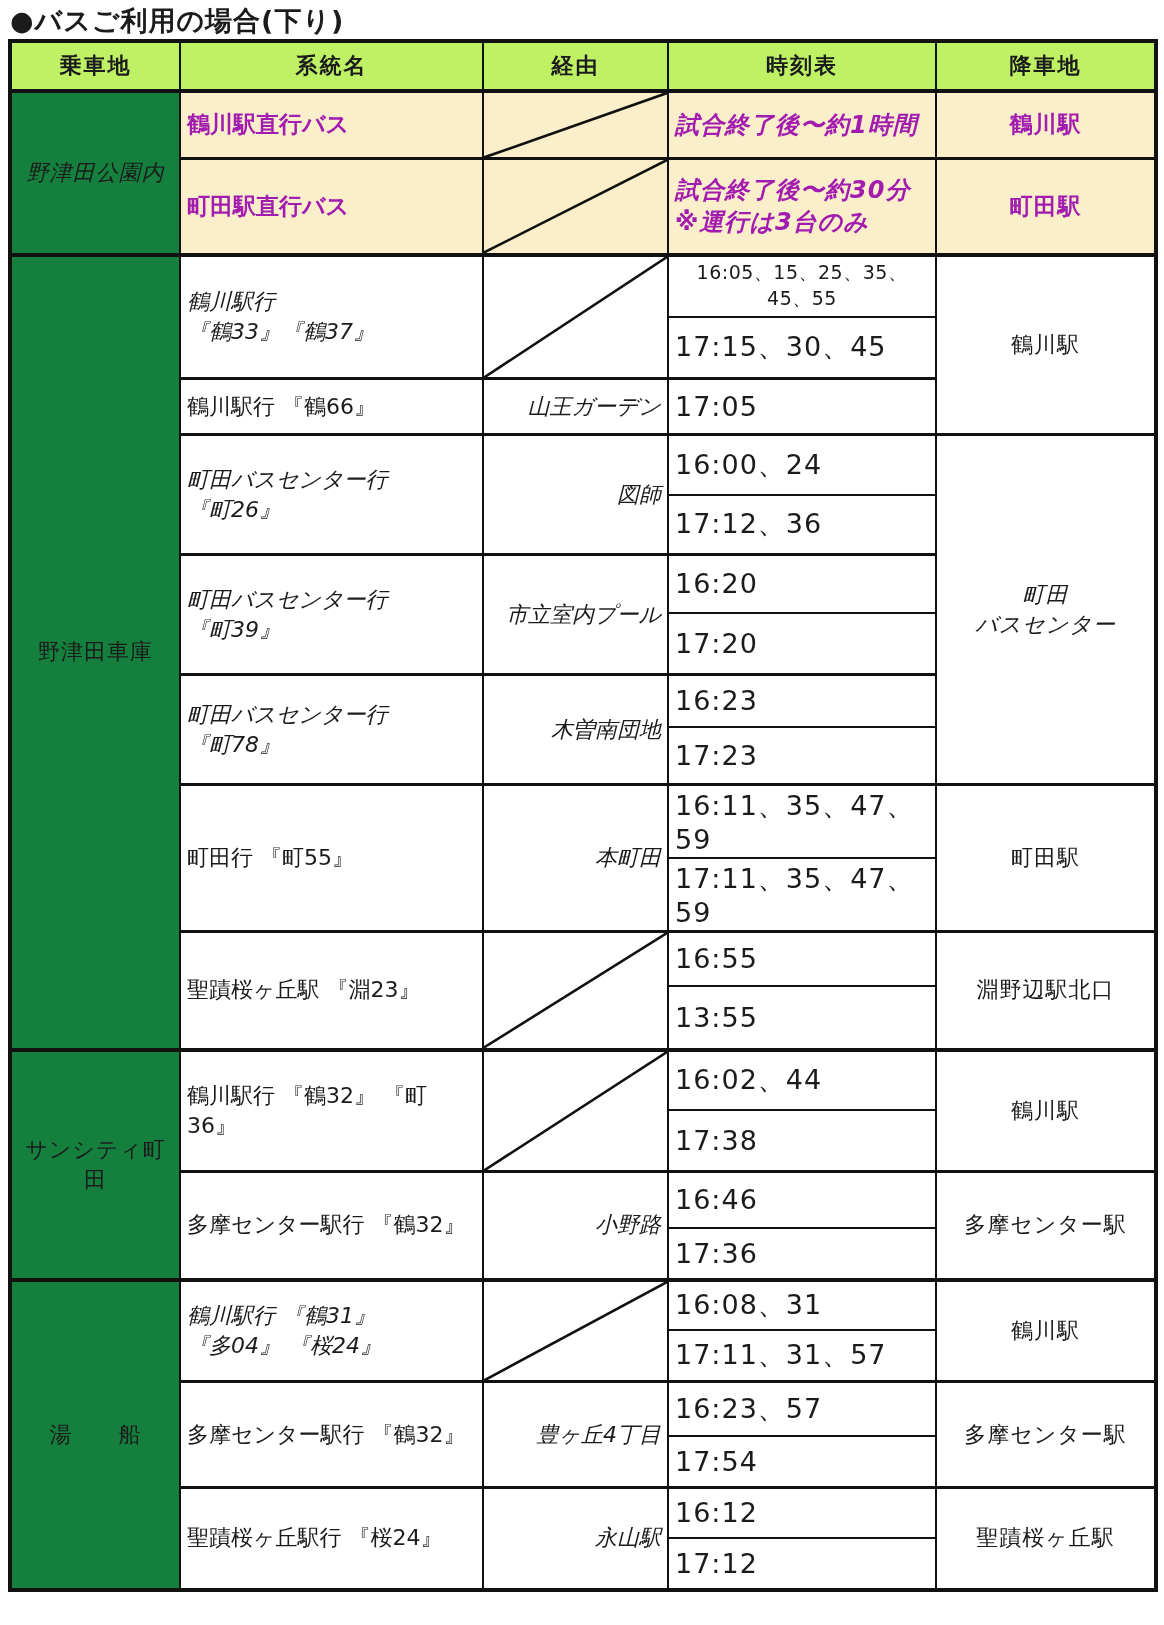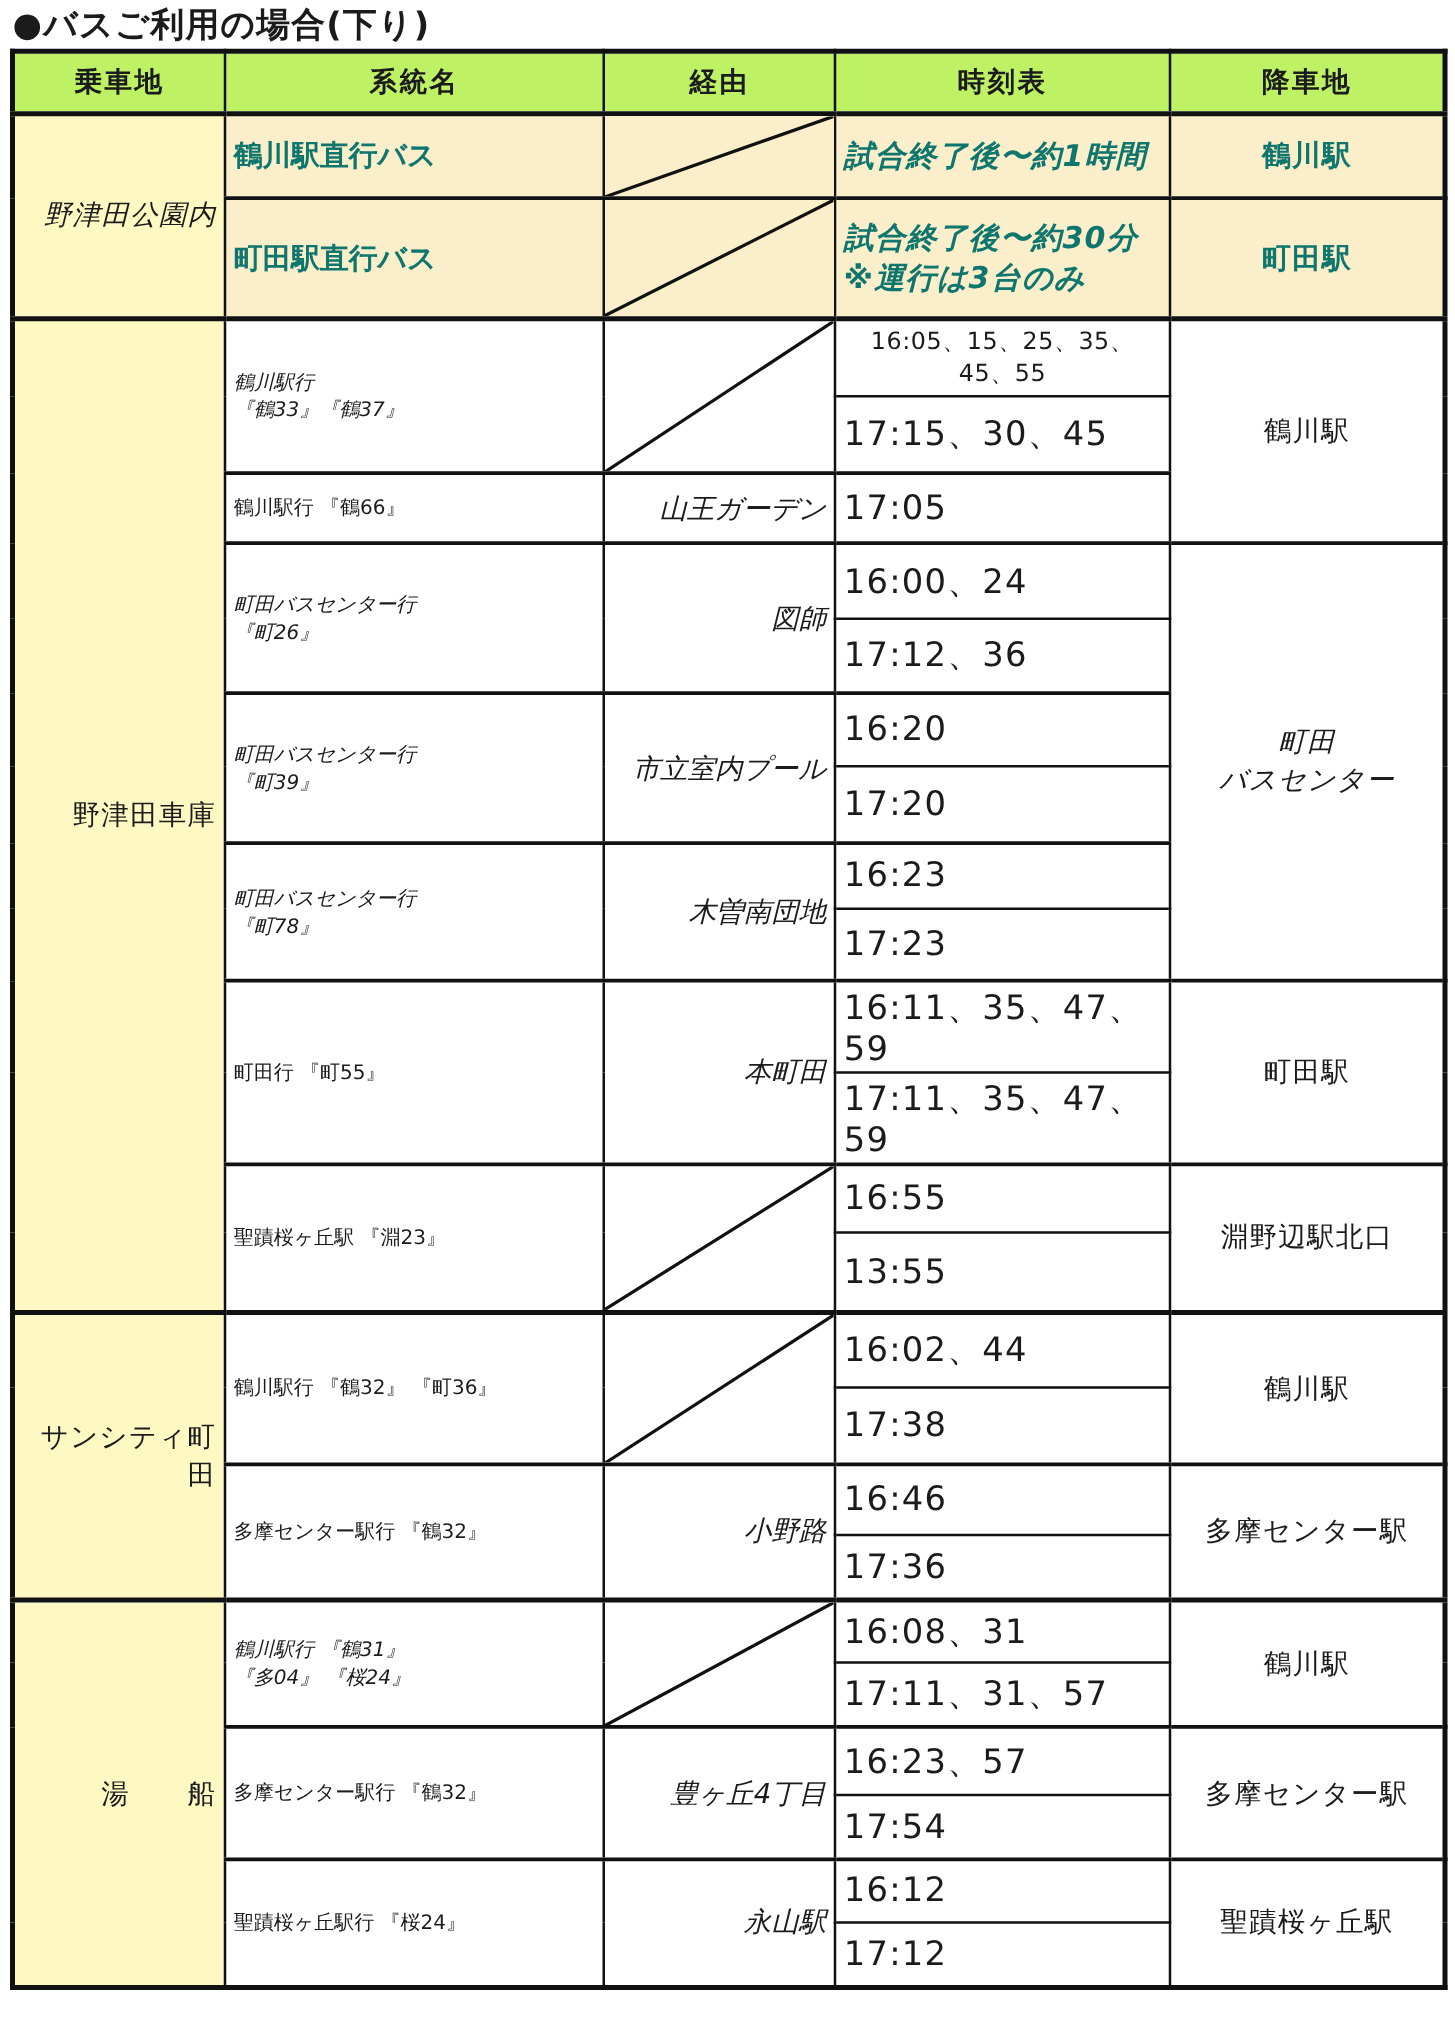--- a/index.html
+++ b/index.html
@@ -44,33 +44,33 @@
     font-size: 22px;
     font-weight: bold;
     text-align: center;
     letter-spacing: 2px;
     height: 50px;
   }
   td { vertical-align: middle; }
   .pre { white-space: pre-line; line-height: 1.35; font-style: italic; }
 
   .c-board {
-    text-align: right;
+    text-align: center;
     font-size: 22px;
-    background: #fef9c3;
+    background: #15803d;
     letter-spacing: 1px;
   }
-  .c-name  { font-size: 16px; text-align: left; padding-left: 12px; }
+  .c-name  { font-size: 22px; text-align: left; padding-left: 12px; }
   .c-via   { font-size: 22px; text-align: right; padding-left: 10px; position: relative; font-style: italic; }
   .c-time  { font-size: 27px; text-align: left; padding-left: 14px; letter-spacing: 1px; }
   .c-time.small { font-size: 19px; letter-spacing: 0.5px; text-align: center; }
   .c-dest  { font-size: 22px; text-align: center; letter-spacing: 1px; }
 
   .hl  { background: #fbeecb; }
-  .red { color: #0f766e; font-weight: bold; }
+  .red { color: #a21caf; font-weight: bold; }
   td.red.c-time { font-size: 24px; }
   td.red.c-name { font-size: 23px; }
   td.red.c-dest { font-size: 23px; }
 
   td.diag { padding: 0; }
   td.diag svg {
     position: absolute;
     top: 0; left: 0;
     width: 100%; height: 100%;
     display: block;

